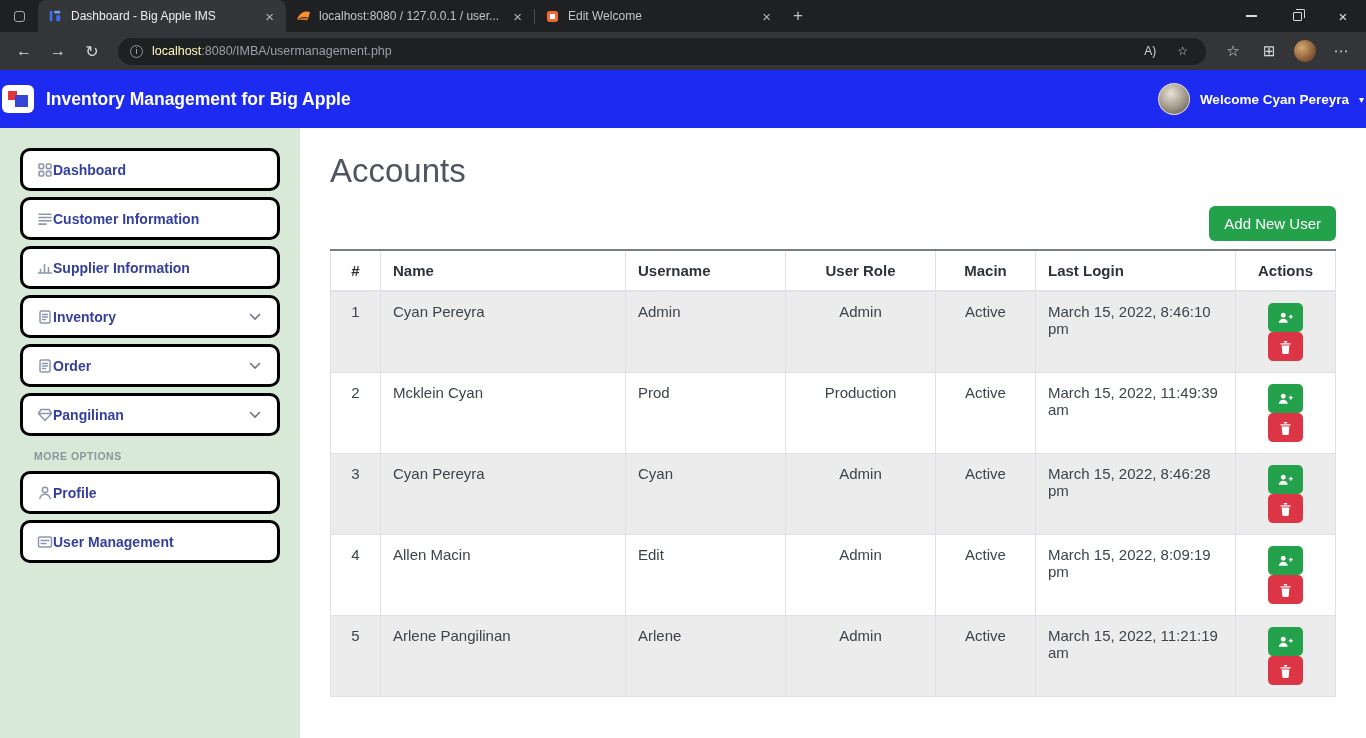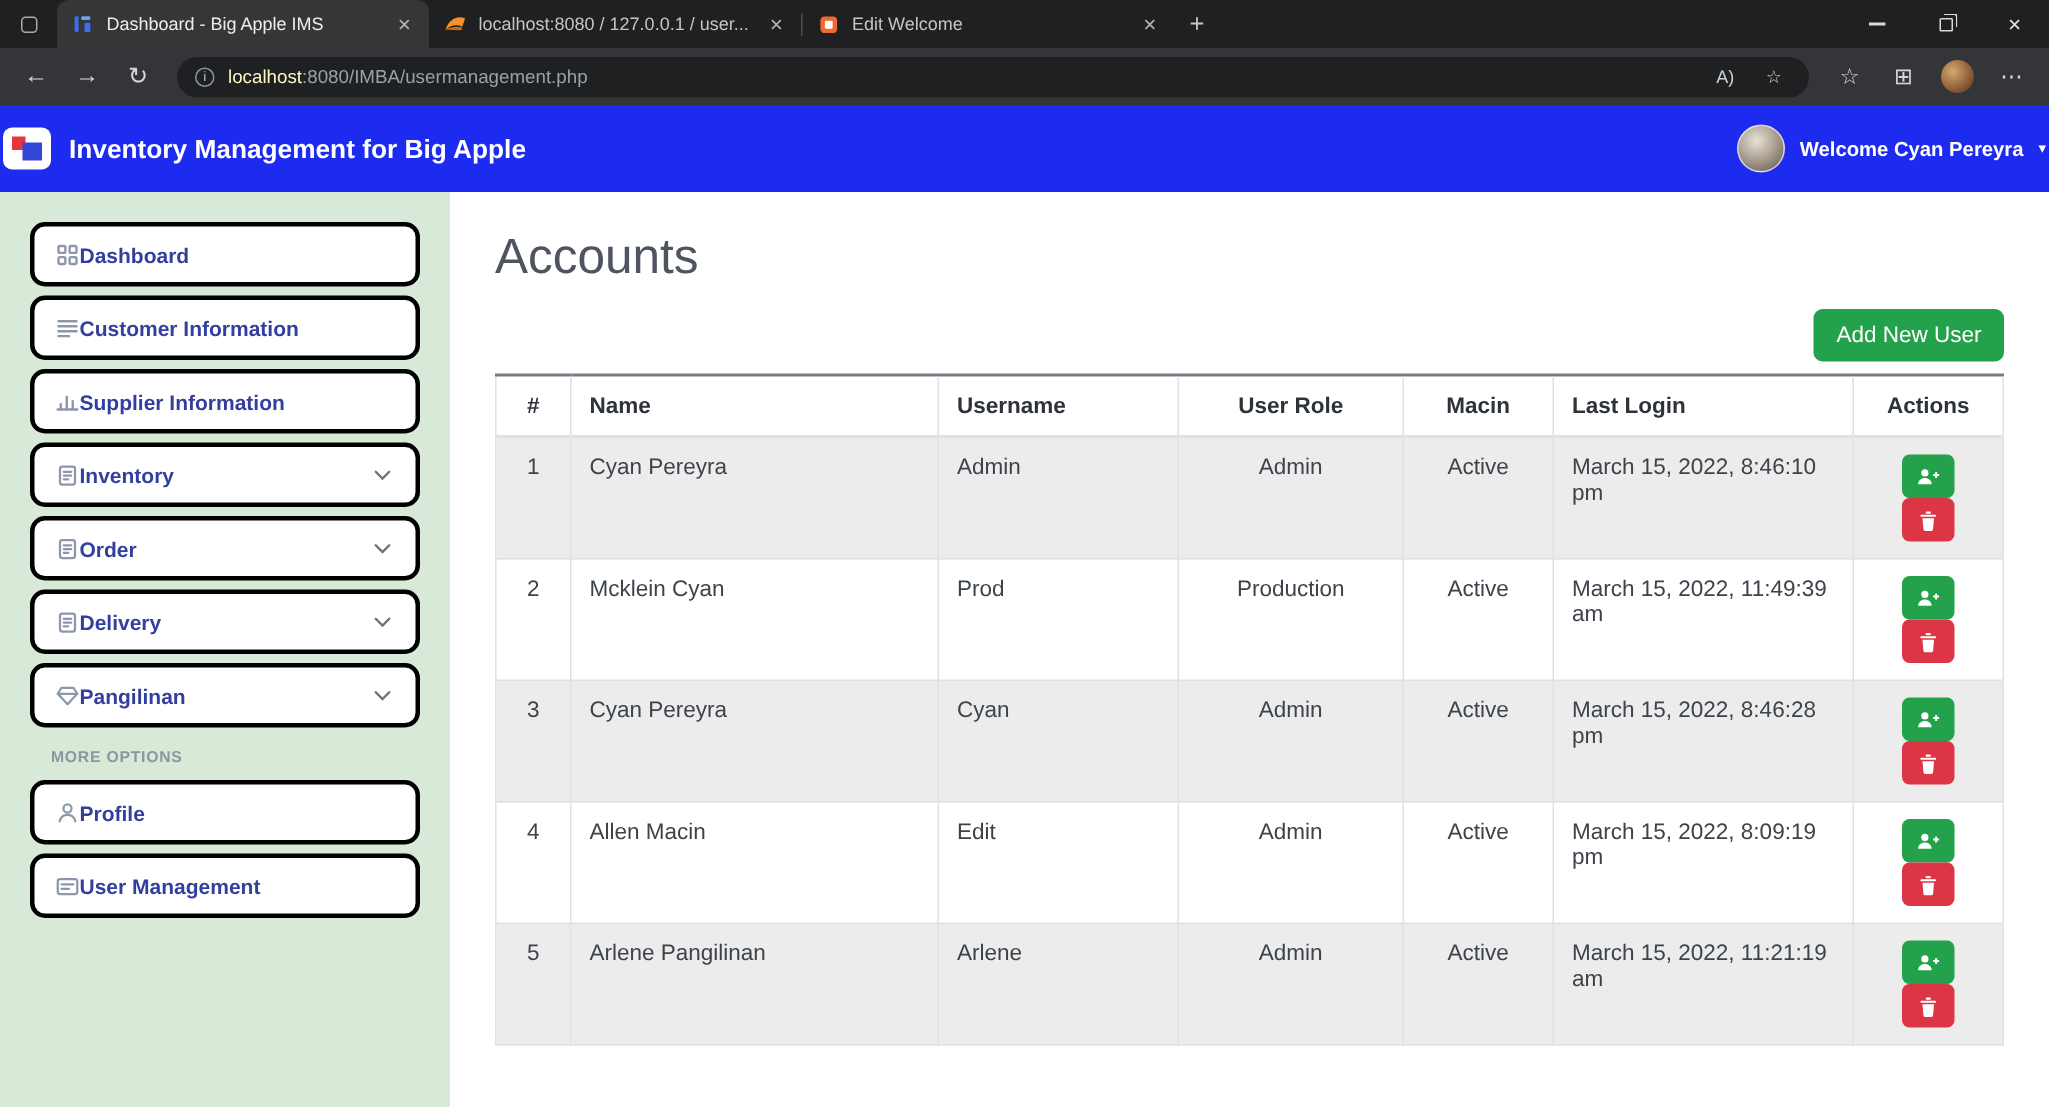--- a/index.html
+++ b/index.html
@@ -201,30 +201,20 @@
       <svg width="16" height="16" viewBox="0 0 16 16" fill="none" stroke="#8d97ab" stroke-width="1.5" stroke-linecap="round">
           <rect x="3" y="2" width="10" height="12" rx="1.5"></rect>
           <path d="M5.5 5.5h5M5.5 8h5M5.5 10.5h3"></path>
         </svg>
       <span>Order</span>
       <svg class="chev" width="12" height="8" viewBox="0 0 12 8" fill="none" stroke="#6b7280" stroke-width="1.6" stroke-linecap="round">
           <path d="M1.5 1.5 6 6l4.5-4.5"></path>
         </svg>
     </div>
 
-    <div class="side-btn">
-      <svg width="16" height="16" viewBox="0 0 16 16" fill="none" stroke="#8d97ab" stroke-width="1.5" stroke-linecap="round">
-          <rect x="3" y="2" width="10" height="12" rx="1.5"></rect>
-          <path d="M5.5 5.5h5M5.5 8h5M5.5 10.5h3"></path>
-        </svg>
-      <span>Delivery</span>
-      <svg class="chev" width="12" height="8" viewBox="0 0 12 8" fill="none" stroke="#6b7280" stroke-width="1.6" stroke-linecap="round">
-          <path d="M1.5 1.5 6 6l4.5-4.5"></path>
-        </svg>
-    </div>
 
     <div class="side-btn">
       <svg width="16" height="16" viewBox="0 0 16 16" fill="none" stroke="#8d97ab" stroke-width="1.5" stroke-linejoin="round">
           <path d="M4 2.5h8l2.5 4L8 13.5 1.5 6.5z"></path>
           <path d="M1.5 6.5h13"></path>
         </svg>
       <span>Pangilinan</span>
       <svg class="chev" width="12" height="8" viewBox="0 0 12 8" fill="none" stroke="#6b7280" stroke-width="1.6" stroke-linecap="round">
           <path d="M1.5 1.5 6 6l4.5-4.5"></path>
         </svg>

